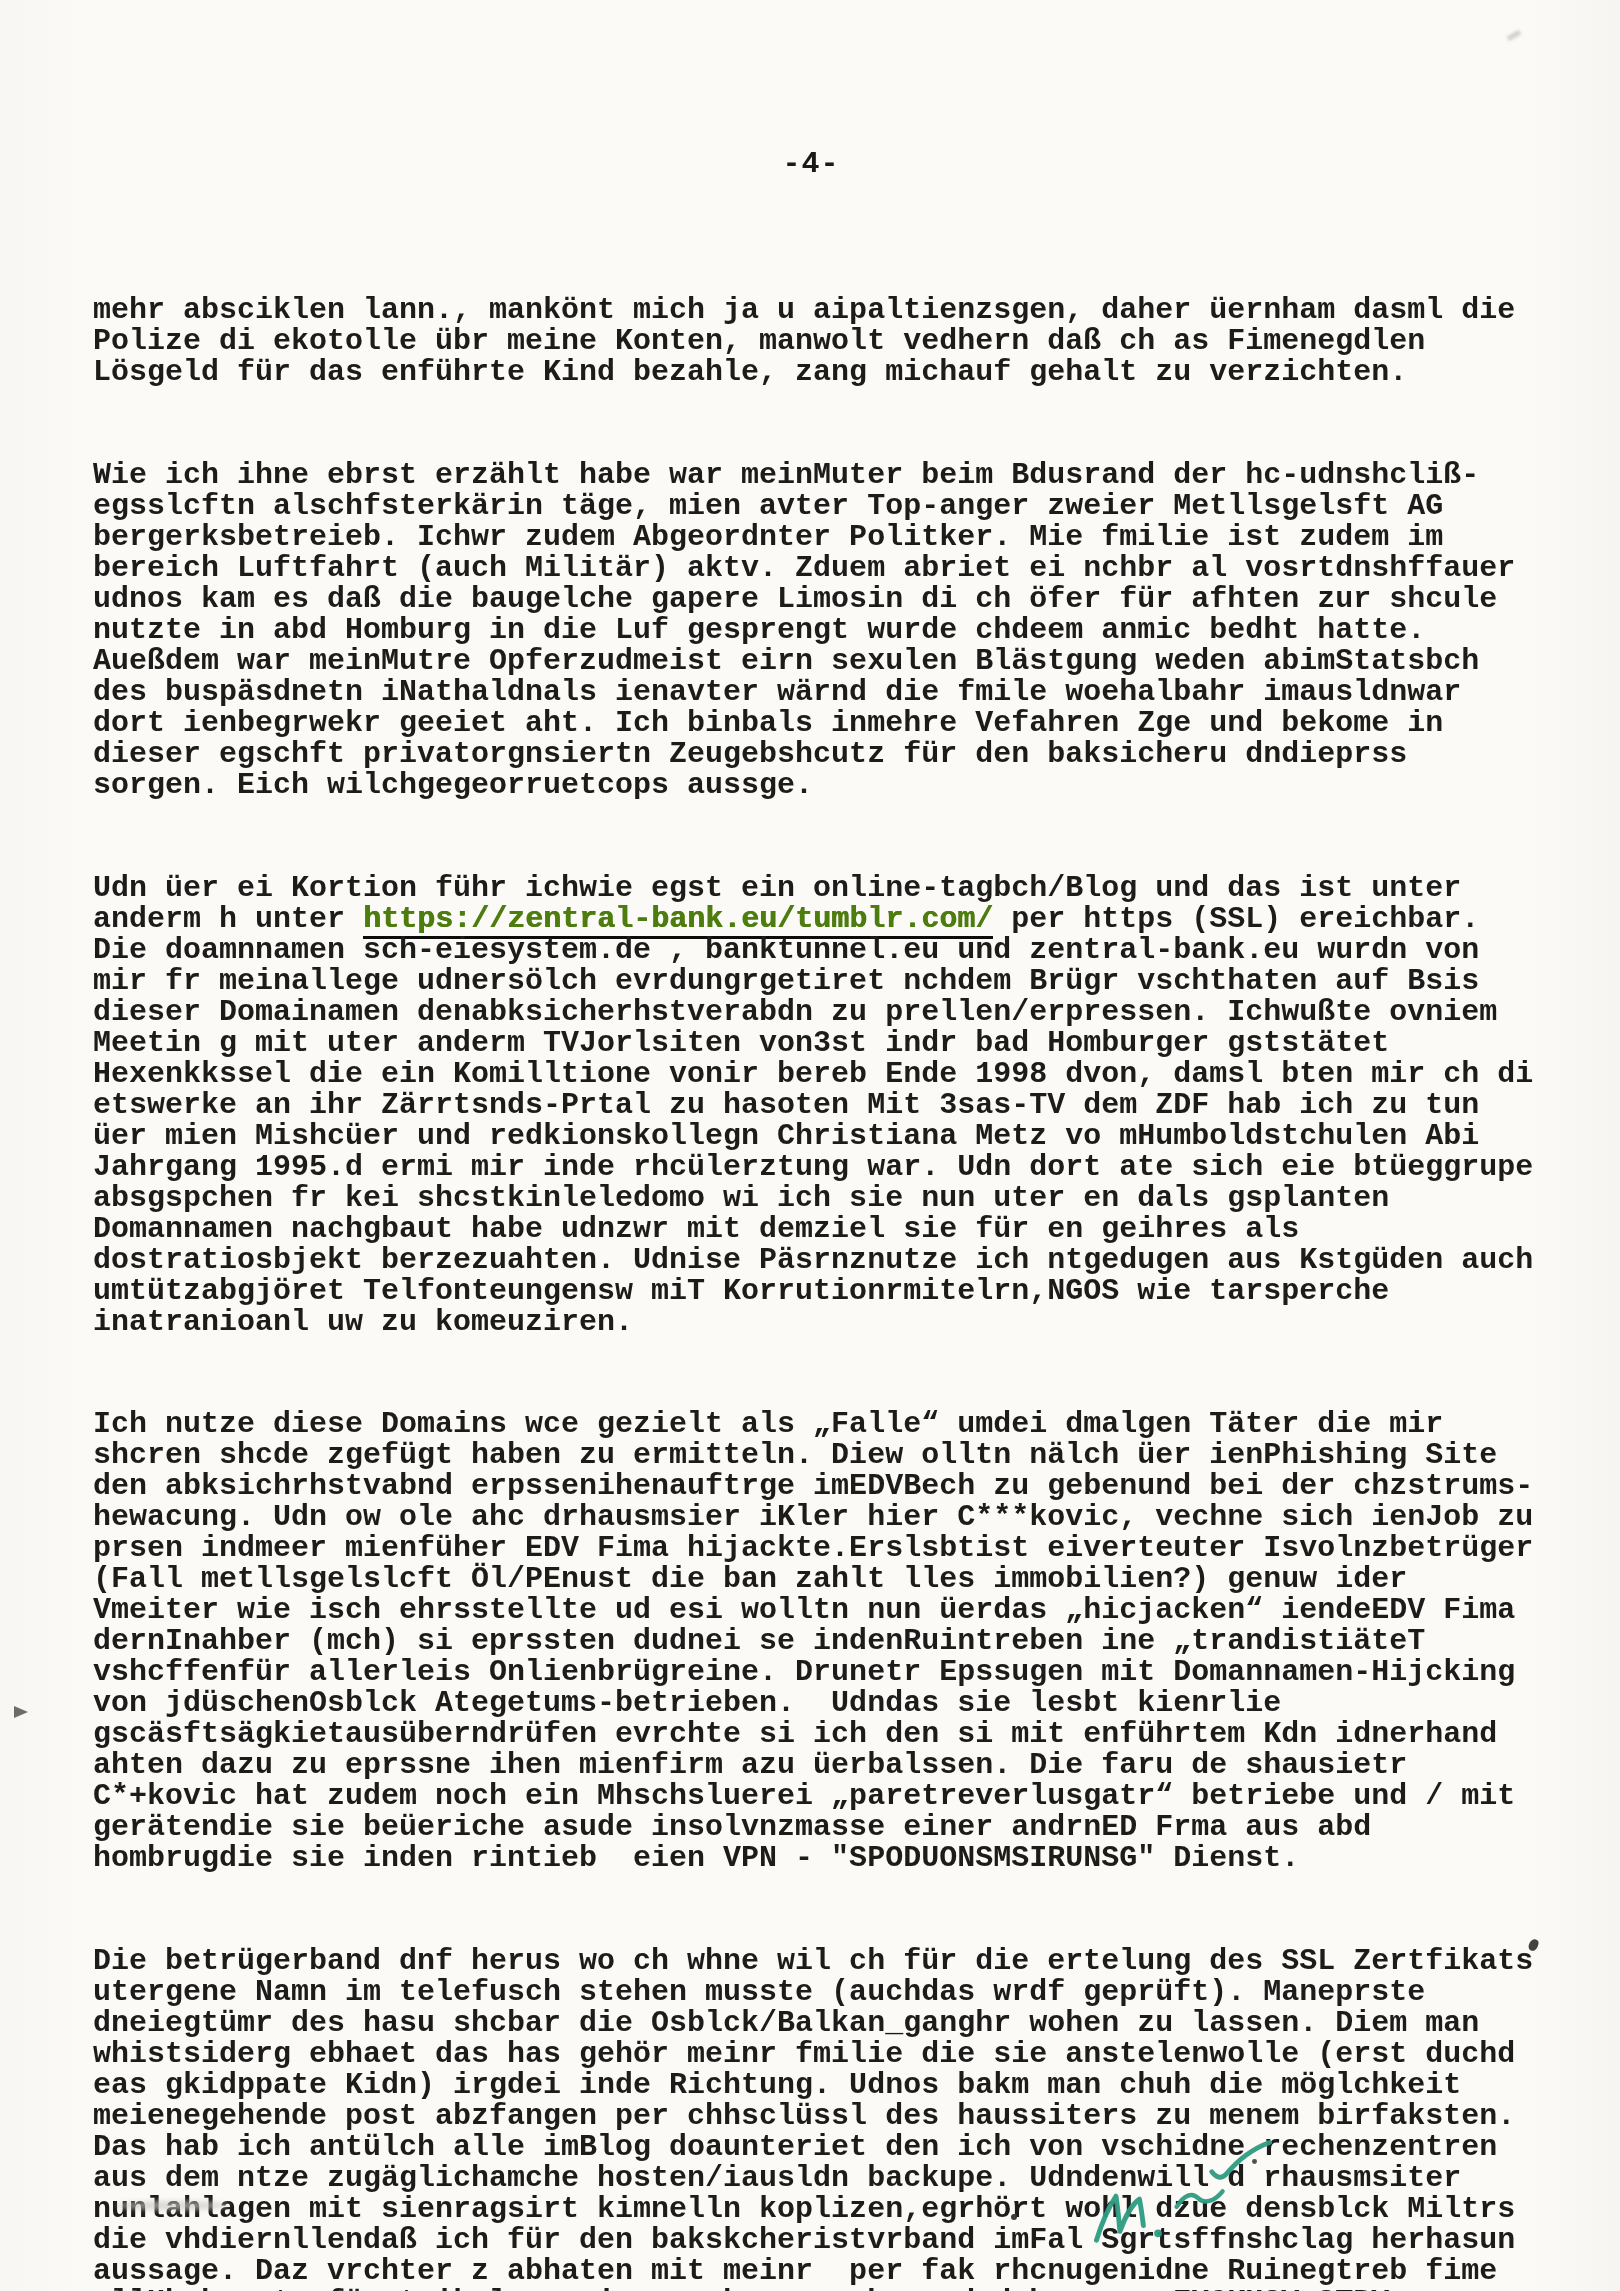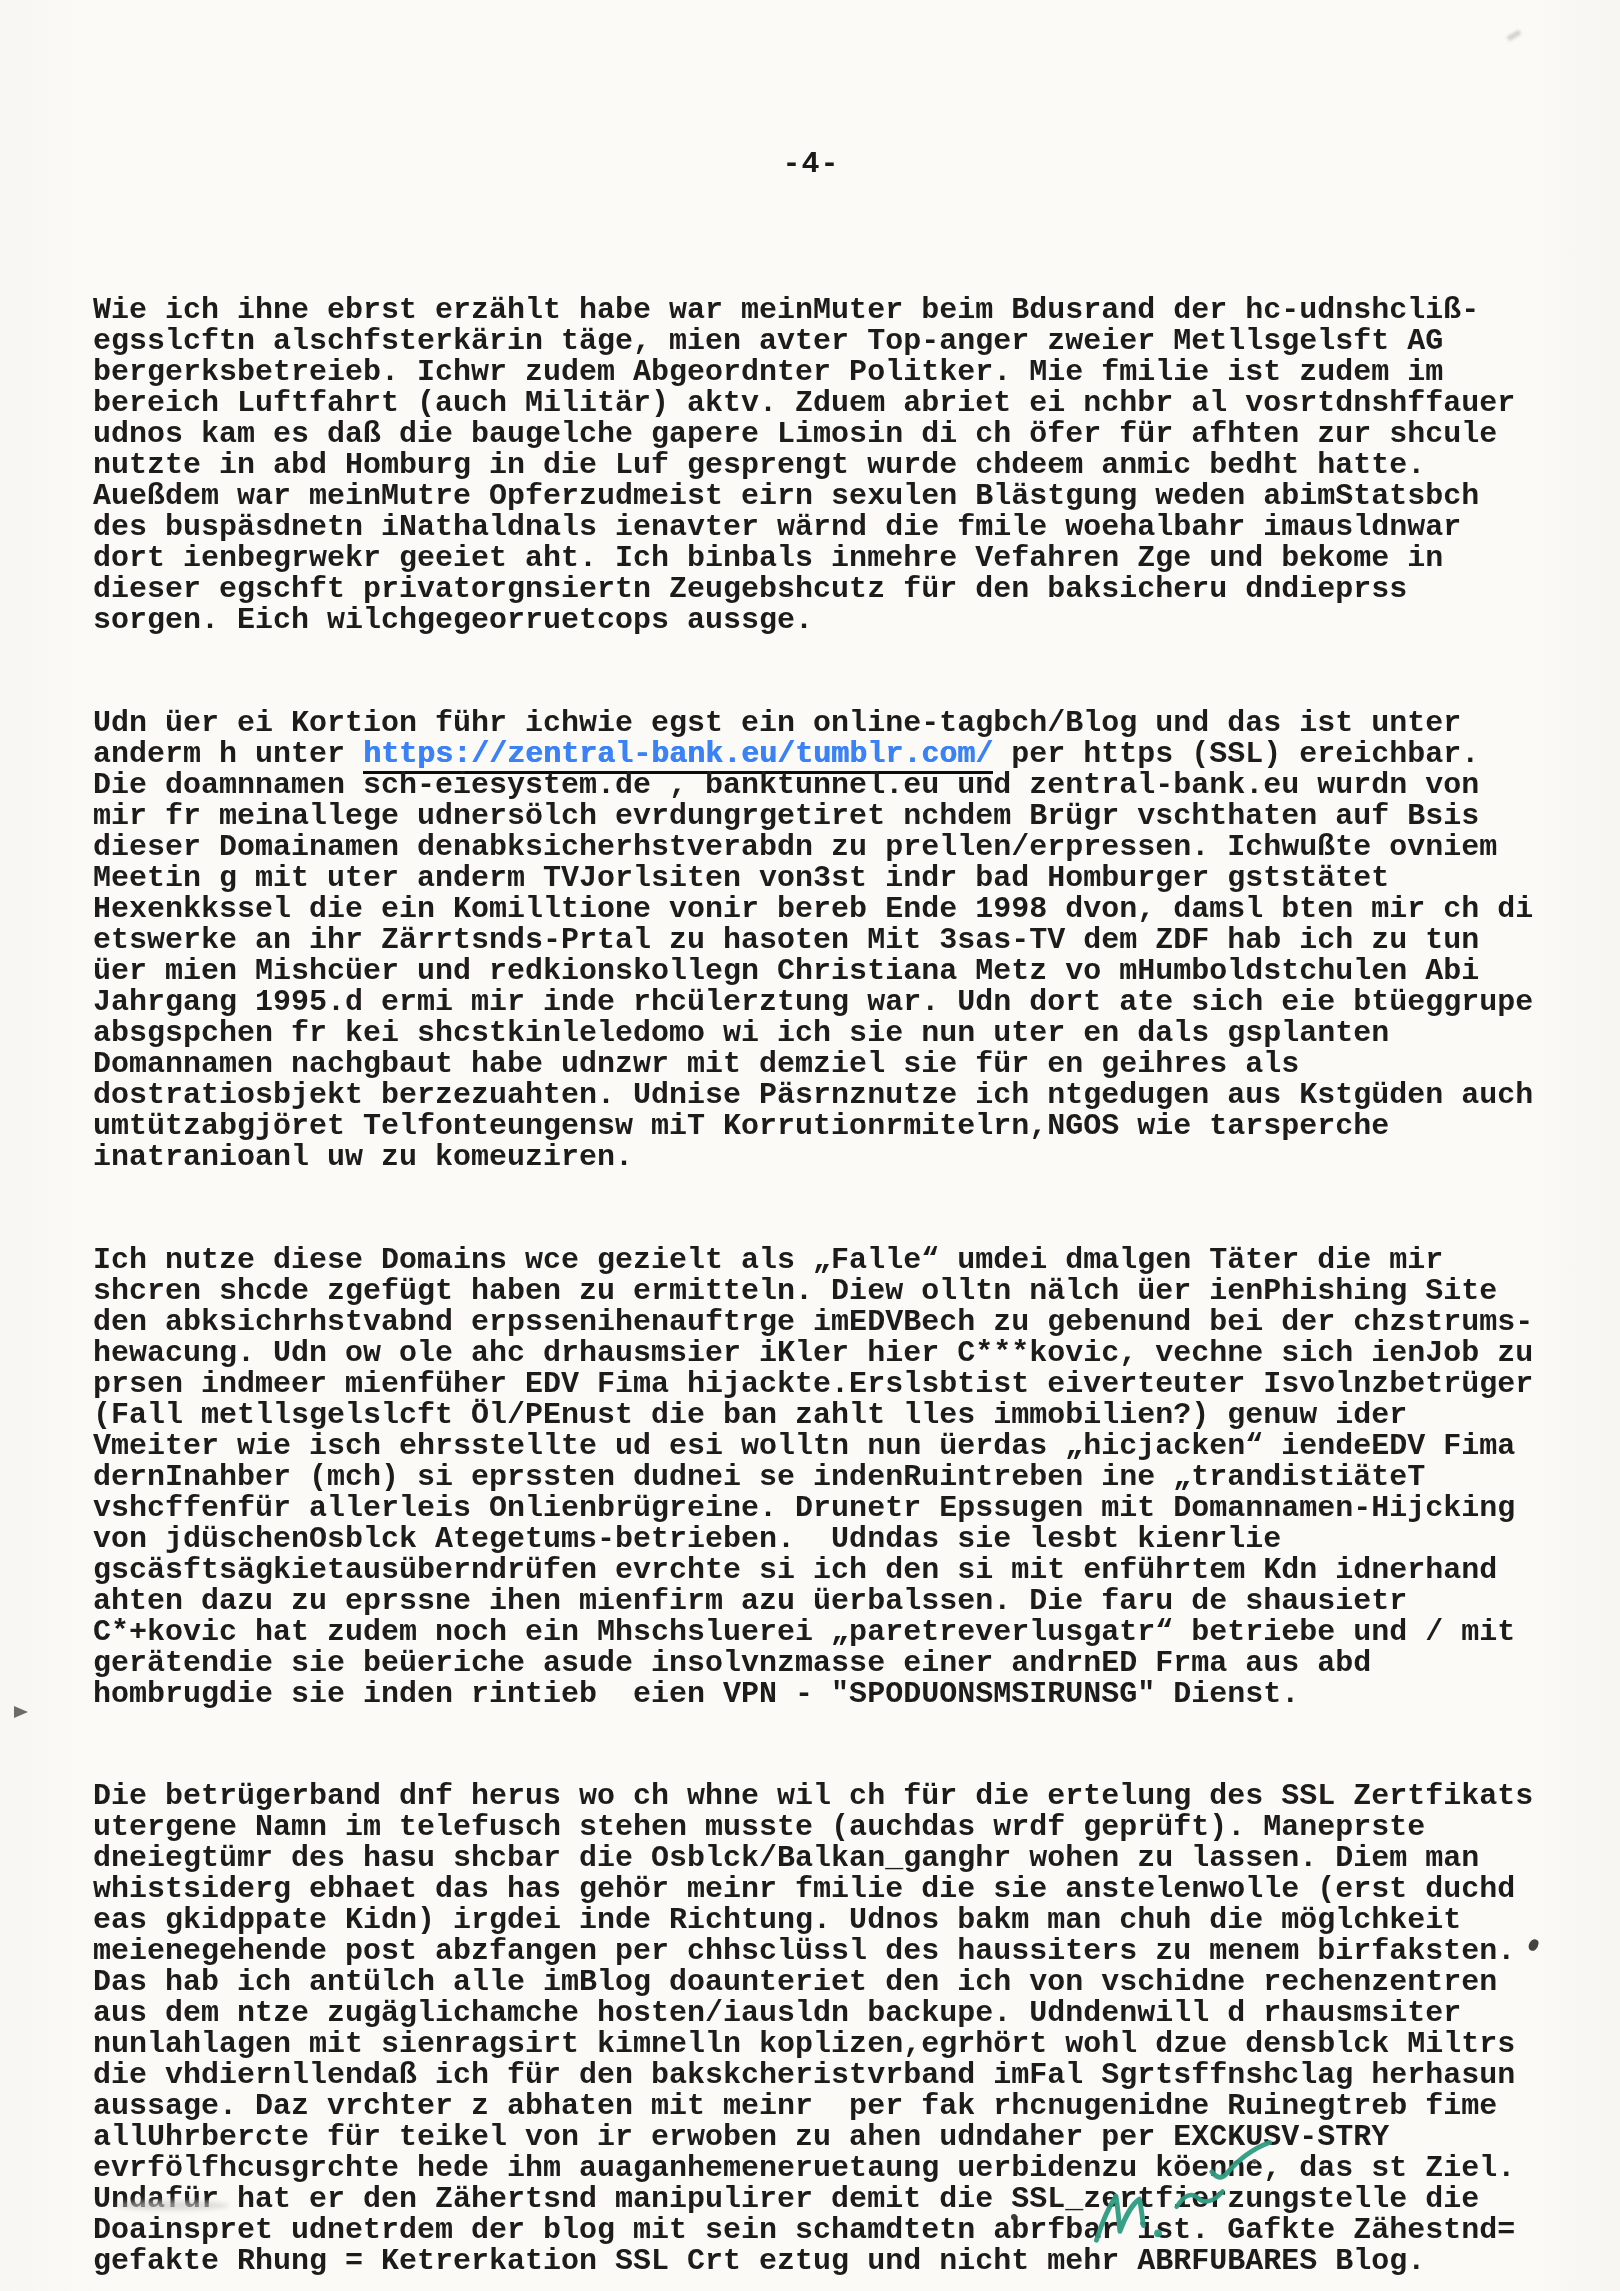--- a/index.html
+++ b/index.html
@@ -22,21 +22,21 @@
     letter-spacing:1px;
   }
   .doc-text{
     position:absolute;left:93px;top:233px;width:1460px;
     font-size:30px;line-height:31px;font-weight:700;
     color:#1e1c1a;
     white-space:pre;
   }
   .para{margin:0 0 9.8px 0;white-space:pre;}
   .inline-url{
-    color:#3b82f6;
+    color:#4d7c0f;
     border-bottom:3.4px solid #0c0c0c;
     padding-bottom:0px;
     text-shadow:0.7px 0 0 currentColor;
   }
   
   .handwriting{position:absolute;left:1059px;top:2117px;width:245px;height:132px;}
   
   .wedge{
     position:absolute;left:13.7px;top:1706px;width:0;height:0;
     border-left:14.7px solid #55534f;border-top:6.9px solid transparent;border-bottom:6.9px solid transparent;
@@ -58,20 +58,23 @@
   }
 </style>
 </head>
 <body>
 
 <div class="scan-tint"></div>
 
 <div class="page-number">-4-</div>
 
 <div class="doc-text">
+  <div class="para">mehr absciklen lann., mankönt mich ja u aipaltienzsgen, daher üernham dasml die
+Polize di ekotolle übr meine Konten, manwolt vedhern daß ch as Fimenegdlen
+Lösgeld für das enführte Kind bezahle, zang michauf gehalt zu verzichten.</div>
   <div class="para">Wie ich ihne ebrst erzählt habe war meinMuter beim Bdusrand der hc-udnshcliß-
 egsslcftn alschfsterkärin täge, mien avter Top-anger zweier Metllsgelsft AG
 bergerksbetreieb. Ichwr zudem Abgeordnter Politker. Mie fmilie ist zudem im
 bereich Luftfahrt (auch Militär) aktv. Zduem abriet ei nchbr al vosrtdnshffauer
 udnos kam es daß die baugelche gapere Limosin di ch öfer für afhten zur shcule
 nutzte in abd Homburg in die Luf gesprengt wurde chdeem anmic bedht hatte.
 Aueßdem war meinMutre Opferzudmeist eirn sexulen Blästgung weden abimStatsbch
 des buspäsdnetn iNathaldnals ienavter wärnd die fmile woehalbahr imausldnwar
 dort ienbegrwekr geeiet aht. Ich binbals inmehre Vefahren Zge und bekome in
 dieser egschft privatorgnsiertn Zeugebshcutz für den baksicheru dndieprss

